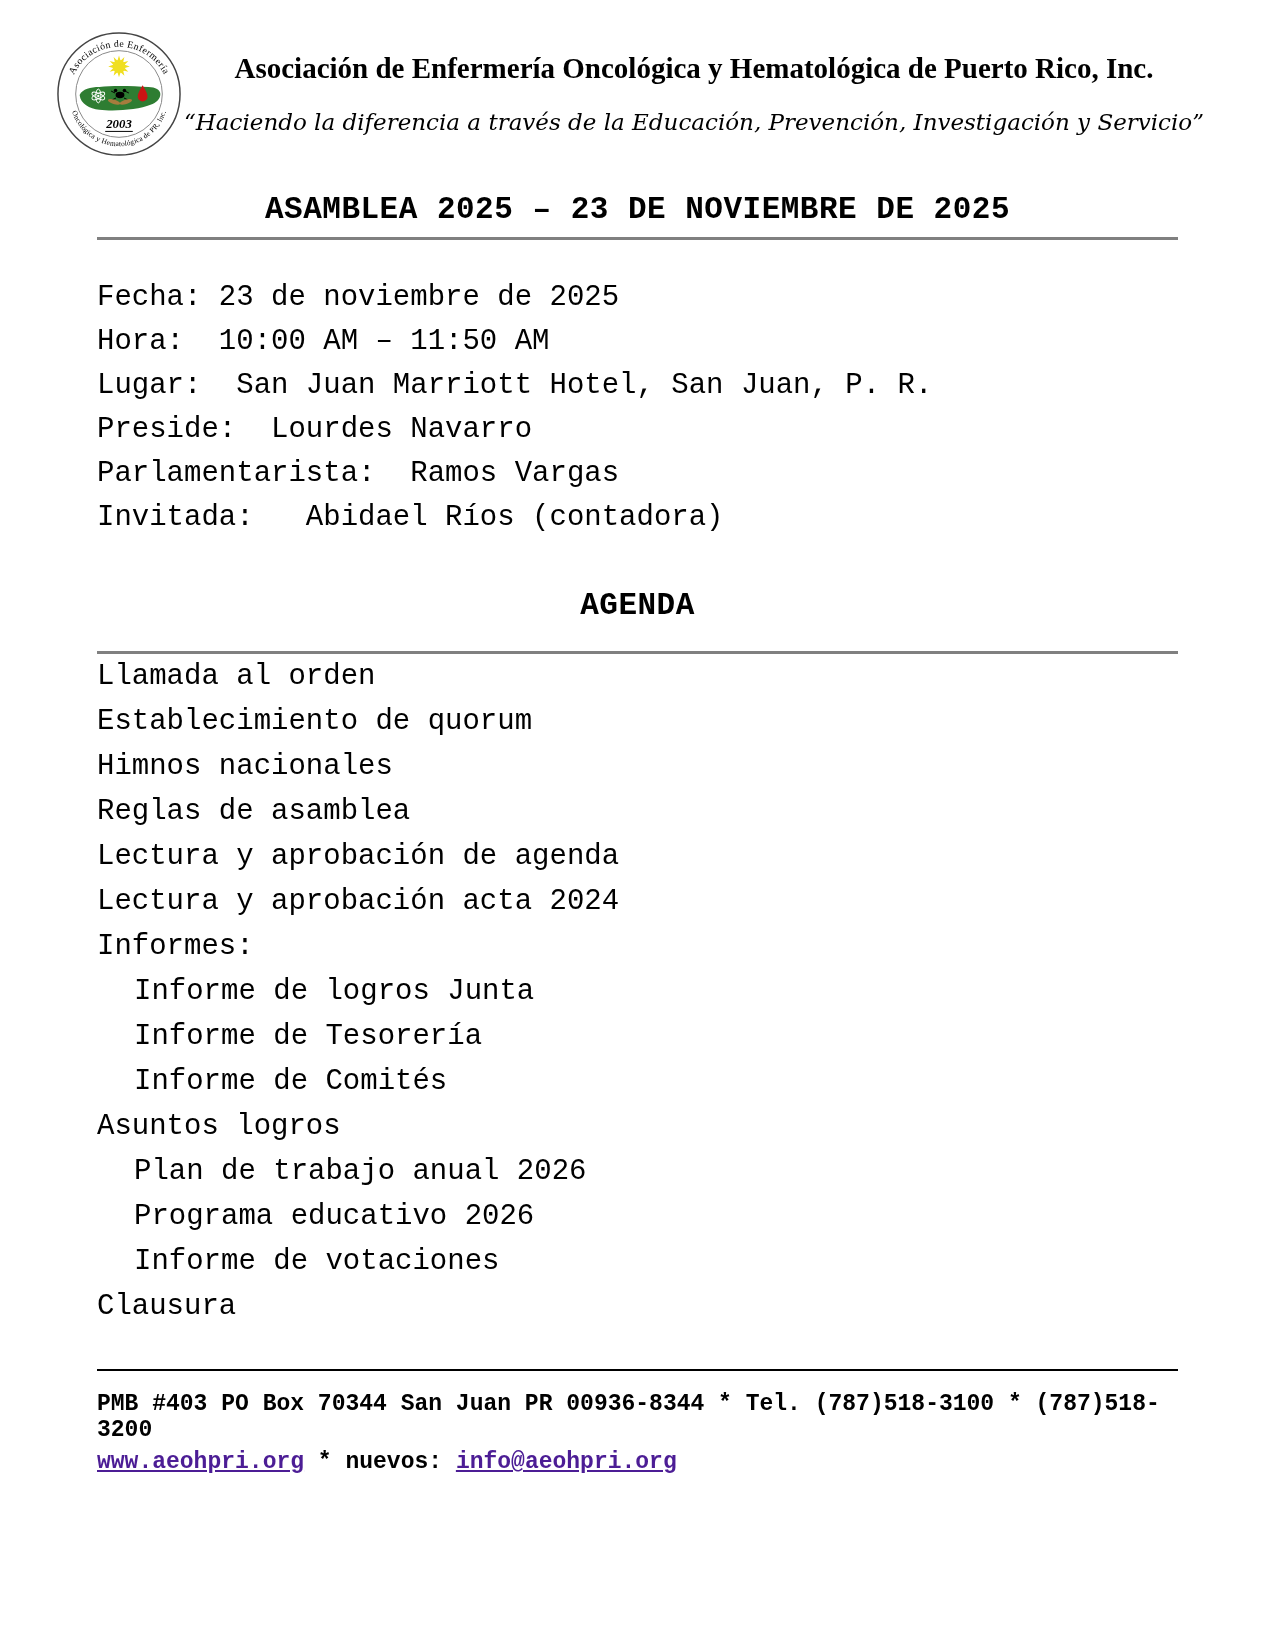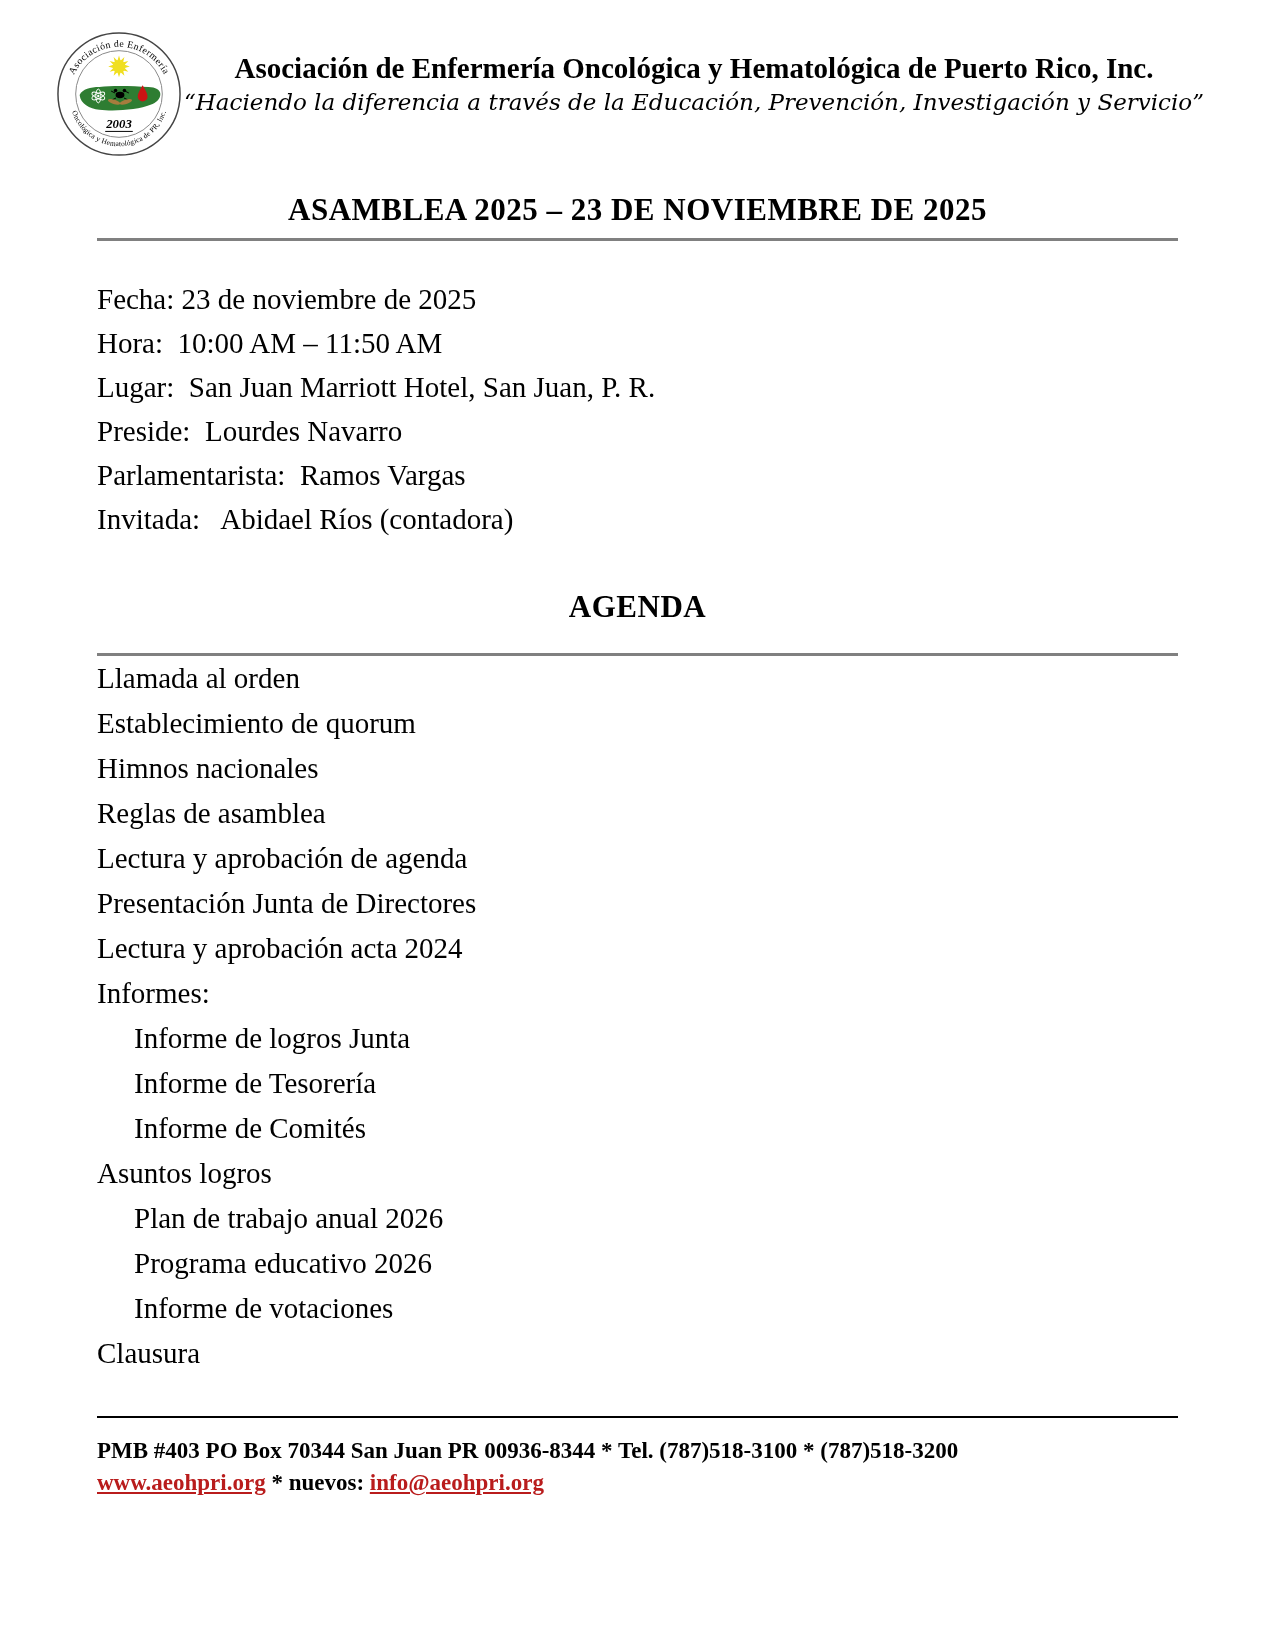--- a/index.html
+++ b/index.html
@@ -5,36 +5,36 @@
   html, body { margin: 0; padding: 0; background: #ffffff; }
   .page {
     width: 1275px; height: 1650px; margin: 0 auto; background: #ffffff;
     font-family: "Liberation Serif", serif; color: #000;
     position: relative; overflow: hidden; box-sizing: border-box;
   }
   .header { display: flex; align-items: flex-start; padding: 30px 70px 0 55px; }
   .logo { width: 128px; height: 128px; flex: 0 0 auto; }
   .header-text { flex: 1; text-align: center; padding-top: 22px; }
   .org-name { font-size: 29px; font-weight: bold; line-height: 1.15; }
-  .tagline { font-size: 23px; font-style: italic; margin-top: 4px; font-family: "DejaVu Serif", serif; }
-  .content { padding: 0 97px; }
+  .tagline { font-size: 23px; font-style: italic; margin-top: 24px; font-family: "DejaVu Serif", serif; }
+  .content { padding: 0 97px; font-family: Liberation Mono, monospace; }
   .doc-title { text-align: center; font-size: 31px; font-weight: bold; margin-top: 34px; letter-spacing: 0.5px; }
   hr.gray { border: none; border-top: 3px solid #808080; margin: 10px 0 0 0; }
   .details { margin-top: 36px; }
   .detail-line { font-size: 29px; line-height: 44px; margin: 0; white-space: pre-wrap; }
   .agenda-heading { text-align: center; font-size: 31px; font-weight: bold; margin-top: 48px; letter-spacing: 0.5px; }
   hr.gray2 { border: none; border-top: 3px solid #808080; margin: 28px 0 0 0; }
   .agenda-list { }
   .agenda-item { font-size: 29px; line-height: 45px; margin: 0; white-space: pre-wrap; }
   .agenda-item.indent { padding-left: 37px; }
   hr.black { border: none; border-top: 2px solid #000000; margin: 40px 0 0 0; }
   .footer { text-align: left; margin-top: 20px; }
   .footer-line1 { font-size: 23px; font-weight: bold; margin: 0; }
   .footer-line2 { font-size: 23px; font-weight: bold; margin: 6px 0 0 0; }
-  a.footer-link { color: #b91c1c; text-decoration: underline; font-weight: bold; }
+  a.footer-link { color: #4c1d95; text-decoration: underline; font-weight: bold; }
   .seal-ring-text { font-family: "Liberation Serif", serif; fill: #000; }
 </style>
 </head>
 <body>
 
 <div class="page">
 
   <div class="header">
     <svg class="logo" viewBox="0 0 130 130" aria-hidden="true">
       <defs>
@@ -96,21 +96,20 @@
 
     <div class="agenda-heading">AGENDA</div>
     <hr class="gray2">
 
     <div class="agenda-list">
       <p class="agenda-item">Llamada al orden</p>
       <p class="agenda-item">Establecimiento de quorum</p>
       <p class="agenda-item">Himnos nacionales</p>
       <p class="agenda-item">Reglas de asamblea</p>
       <p class="agenda-item">Lectura y aprobación de agenda</p>
-      <p class="agenda-item">Presentación Junta de Directores</p>
       <p class="agenda-item">Lectura y aprobación acta 2024</p>
       <p class="agenda-item">Informes:</p>
       <p class="agenda-item indent">Informe de logros Junta</p>
       <p class="agenda-item indent">Informe de Tesorería</p>
       <p class="agenda-item indent">Informe de Comités</p>
       <p class="agenda-item">Asuntos logros</p>
       <p class="agenda-item indent">Plan de trabajo anual 2026</p>
       <p class="agenda-item indent">Programa educativo 2026</p>
       <p class="agenda-item indent">Informe de votaciones</p>
       <p class="agenda-item">Clausura</p>

